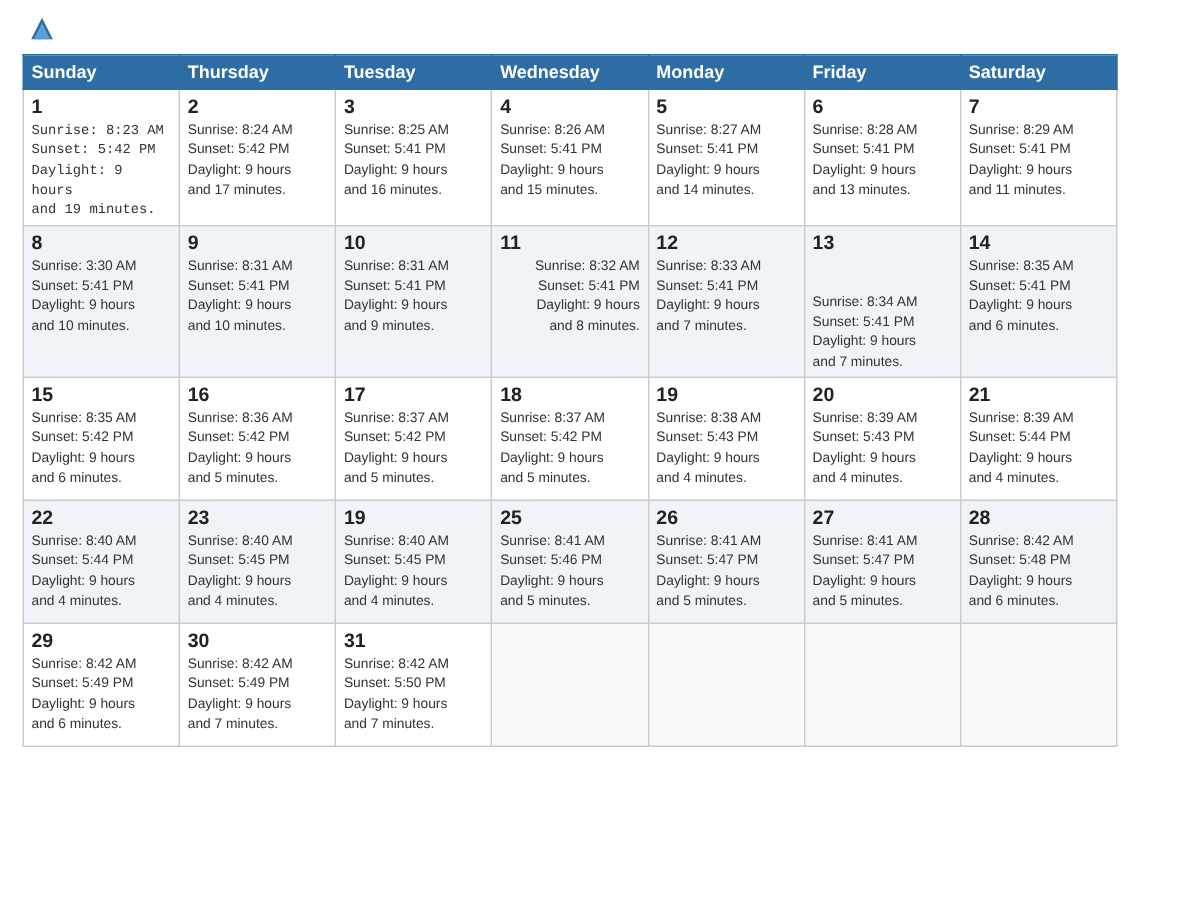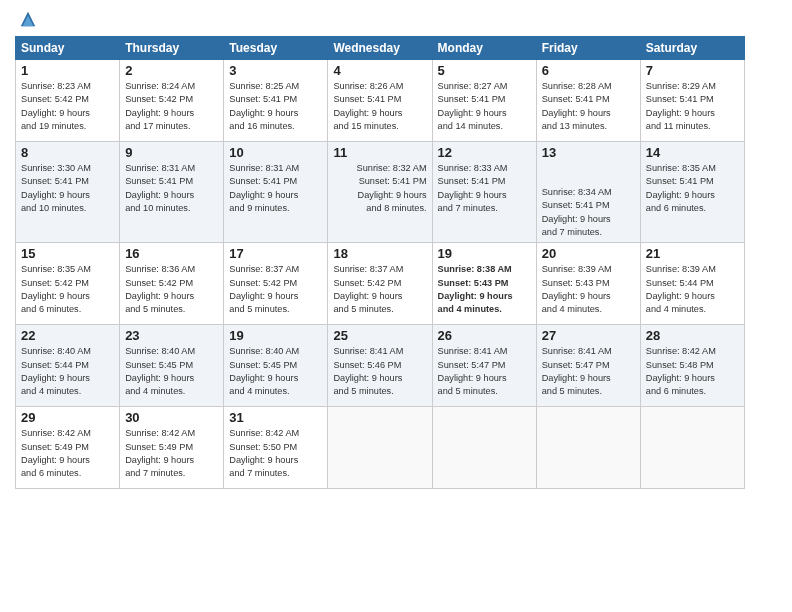--- a/index.html
+++ b/index.html
@@ -133,21 +133,21 @@
           <th>Wednesday</th>
           <th>Monday</th>
           <th>Friday</th>
           <th>Saturday</th>
         </tr>
     </thead>
     <tbody id="calendar-body">
     <tr>
           <td>
             <span class="day-num">1</span>
-            <div class="day-info" style="white-space: pre-line;">Sunrise: 8:23 AM
+            <div class="day-info" style="white-space: pre-line; font-family: Liberation Mono, monospace;">Sunrise: 8:23 AM
 Sunset: 5:42 PM
 Daylight: 9 hours
 and 19 minutes.</div>
           </td>
           <td>
             <span class="day-num">2</span>
             <div class="day-info" style="white-space: pre-line;">Sunrise: 8:24 AM
 Sunset: 5:42 PM
 Daylight: 9 hours
 and 17 minutes.</div>
@@ -263,21 +263,21 @@
           </td>
           <td>
             <span class="day-num">18</span>
             <div class="day-info" style="white-space: pre-line;">Sunrise: 8:37 AM
 Sunset: 5:42 PM
 Daylight: 9 hours
 and 5 minutes.</div>
           </td>
           <td>
             <span class="day-num">19</span>
-            <div class="day-info" style="white-space: pre-line; font-weight: bold;">Sunrise: 8:38 AM
+            <div class="day-info" style="white-space: pre-line;">Sunrise: 8:38 AM
 Sunset: 5:43 PM
 Daylight: 9 hours
 and 4 minutes.</div>
           </td>
           <td>
             <span class="day-num">20</span>
             <div class="day-info" style="white-space: pre-line;">Sunrise: 8:39 AM
 Sunset: 5:43 PM
 Daylight: 9 hours
 and 4 minutes.</div>

